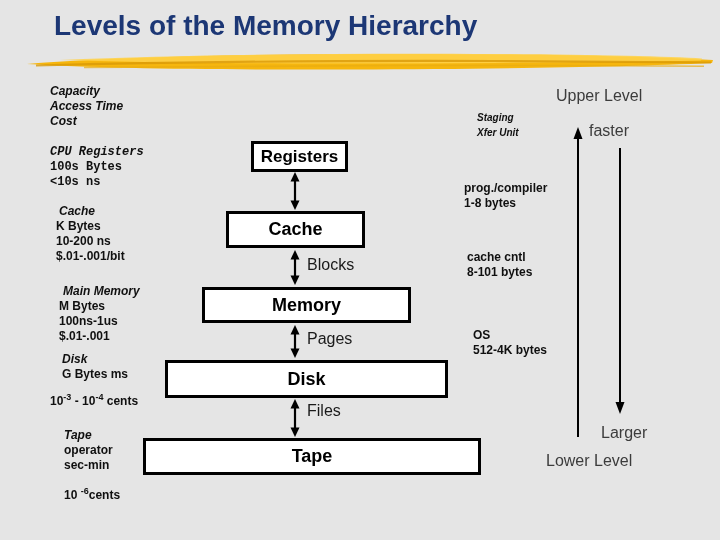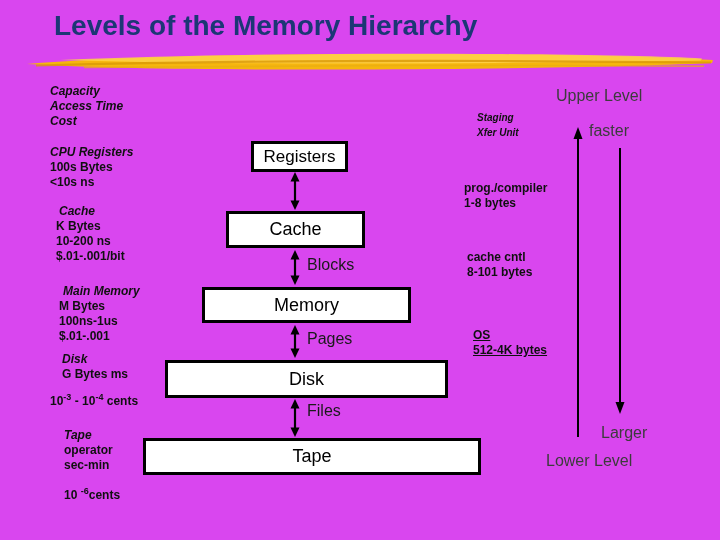--- a/index.html
+++ b/index.html
@@ -1,32 +1,32 @@
 <!DOCTYPE html>
 <html><head>
 <meta charset="utf-8">
 <style>
   html,body { margin:0; padding:0; background:#fff; }
   .slide {
-    position:relative; width:720px; height:540px; background:#d946ef;
+    position:relative; width:720px; height:540px; background:#e5e5e5;
     font-family:"Liberation Sans", sans-serif; overflow:hidden; color:#111;
   }
   .title {
     position:absolute; left:54px; top:10px;
     font-size:28px; font-weight:bold; color:#1C3775; white-space:nowrap;
   }
   .small {
     position:absolute; font-size:12px; font-weight:bold; color:#101010;
     line-height:15px; white-space:nowrap;
   }
   .small .name { font-style:italic; }
   .hbox {
     position:absolute; box-sizing:border-box; background:#fff;
     border:3px solid #000; display:flex; align-items:center; justify-content:center;
-    font-weight:normal; color:#000; white-space:nowrap;
+    font-weight:bold; color:#000; white-space:nowrap;
   }
   .xferlabel {
     position:absolute; font-size:16px; font-weight:normal; color:#1a1a1a; white-space:nowrap;
   }
   .biglabel {
     position:absolute; font-size:16px; font-weight:normal; color:#3c3c3c; white-space:nowrap;
   }
   .staging {
     position:absolute; font-size:10px; font-weight:bold; font-style:italic;
     color:#101010; line-height:15px; white-space:nowrap;
@@ -48,21 +48,21 @@
     <path d="M12,20.5 C150,17 320,15.5 470,16 C575,16.4 655,17 687,17.5" stroke="#D99A07" stroke-width="2.2" fill="none" opacity="0.8"></path>
     <path d="M60,22.5 C200,21 380,20 540,20.5 C610,20.7 660,21 680,21.3" stroke="#E8AC12" stroke-width="1.6" fill="none" opacity="0.7"></path>
   </svg>
 
   <div class="small" style="left:50px; top:84px;">
     <div class="name">Capacity</div>
     <div class="name">Access Time</div>
     <div class="name">Cost</div>
   </div>
 
-  <div class="small" style="left:50px; top:145px;">
+  <div class="small" style="left:50px; top:145px;font-family:Liberation Mono, monospace;">
     <div class="name">CPU Registers</div>
     <div>100s Bytes</div>
     <div>&lt;10s ns</div>
   </div>
 
   <div class="small" style="left:56px; top:204px;">
     <div class="name" style="margin-left:3px;">Cache</div>
     <div>K Bytes</div>
     <div>10-200 ns</div>
     <div>$.01-.001/bit</div>
@@ -103,21 +103,21 @@
   <div class="xferlabel" style="left:307px; top:402px;">Files</div>
 
   <div class="small" style="left:464px; top:181px;">
     <div>prog./compiler</div>
     <div>1-8 bytes</div>
   </div>
   <div class="small" style="left:467px; top:250px;">
     <div>cache cntl</div>
     <div>8-101 bytes</div>
   </div>
-  <div class="small" style="left:473px; top:328px;text-decoration:underline;">
+  <div class="small" style="left:473px; top:328px;">
     <div>OS</div>
     <div>512-4K bytes</div>
   </div>
 
   <div class="biglabel" style="left:556px; top:87px;">Upper Level</div>
   <div class="staging" style="left:477px; top:110px;">
     <div>Staging</div>
     <div>Xfer Unit</div>
   </div>
   <div class="biglabel" style="left:589px; top:122px;">faster</div>

